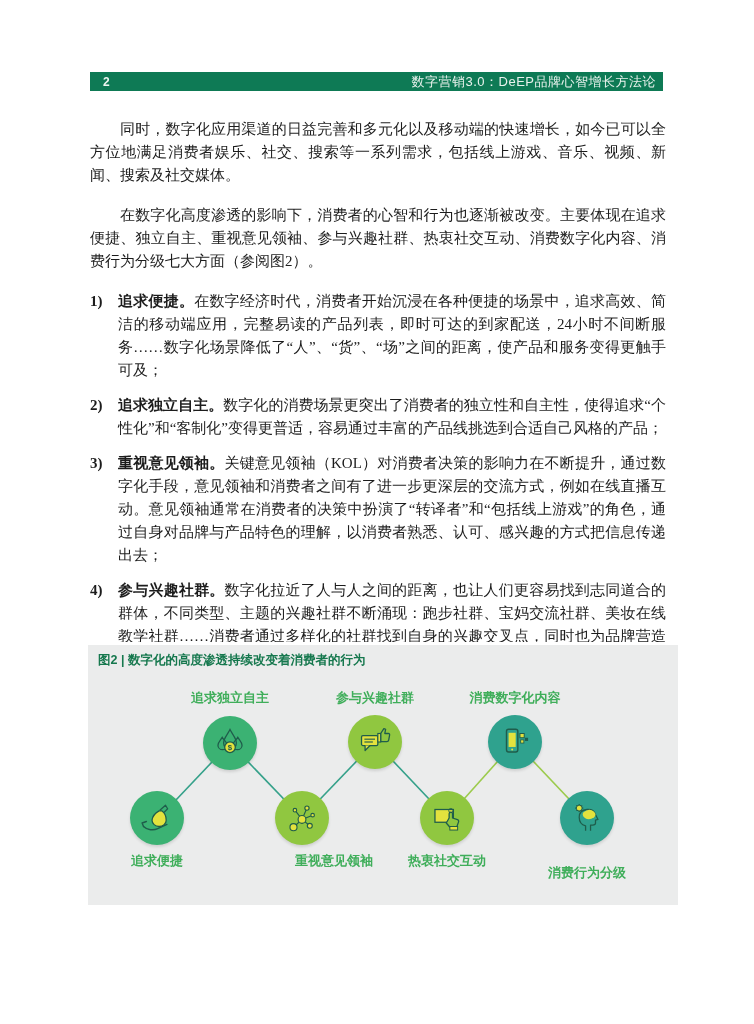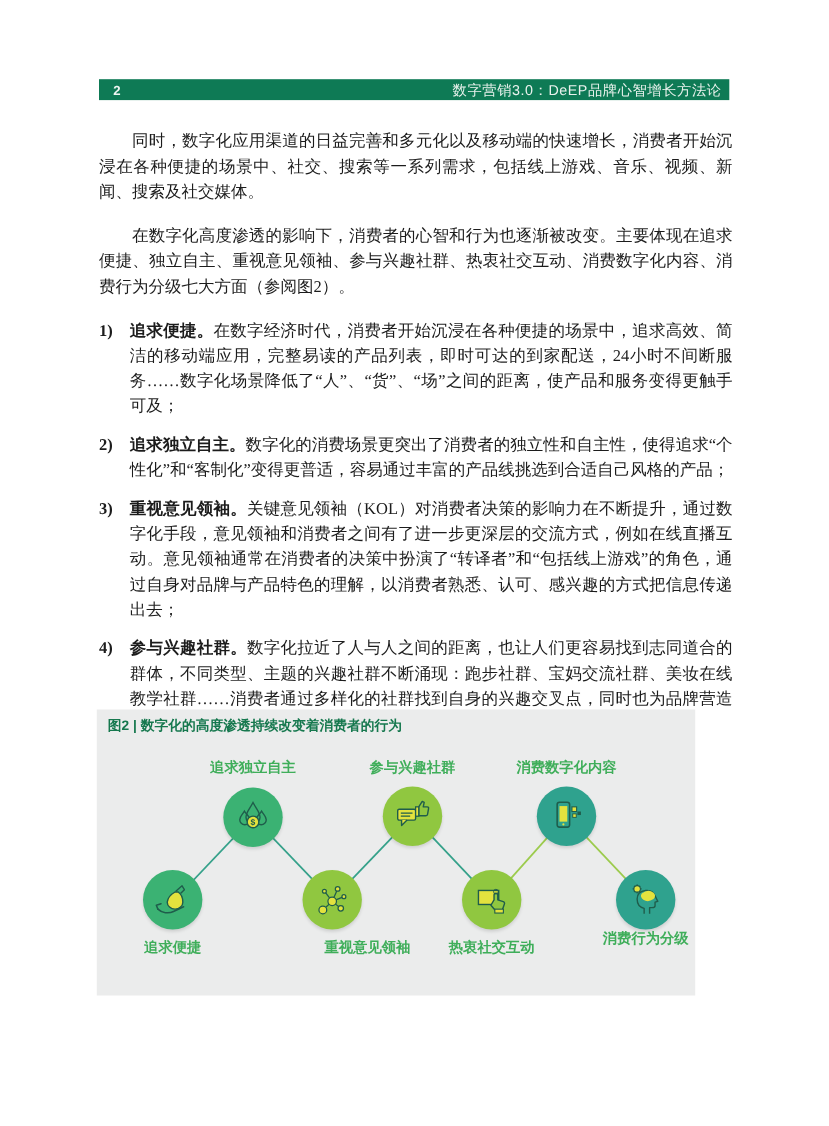--- a/index.html
+++ b/index.html
@@ -17,21 +17,21 @@
   .content{position:absolute;left:90px;top:118px;width:576px;height:524px;overflow:hidden;
       font-size:15px;line-height:23px;text-align:justify;}
   .content p{margin:0 0 17px 0;text-indent:2em;}
   .olist{margin:2px 0 0 0;}
   .olist .item{display:flex;margin:0 0 12px 0;}
   .olist .num{flex:0 0 28px;font-weight:bold;}
   .olist .itext{flex:1;}
   .lead{font-weight:bold;}
 
   
-  .figure{position:absolute;left:88px;top:645px;width:544px;height:260px;background:#ebecec;}
+  .figure{position:absolute;left:88px;top:645px;width:590px;height:260px;background:#ebecec;}
   .figure-title{position:absolute;left:10px;top:7px;
       font-family:"Liberation Sans","DejaVu Sans",sans-serif;
       font-size:12.5px;font-weight:bold;color:#16784e;}
   .figure svg.links{position:absolute;left:0;top:0;}
   .node{position:absolute;width:54px;height:54px;border-radius:50%;
       display:flex;align-items:center;justify-content:center;
       box-shadow:0 2px 3px rgba(0,0,0,.12);}
   .node.green{background:#3bb273;}
   .node.lime{background:#90c740;}
   .node.teal{background:#2fa28e;}
@@ -50,21 +50,21 @@
 <body>
 
 <div class="page">
 
   <div class="header-bar">
     <span class="pagenum">2</span>
     <span class="doctitle">数字营销3.0：DeEP品牌心智增长方法论</span>
   </div>
 
   <div class="content">
-    <p>同时，数字化应用渠道的日益完善和多元化以及移动端的快速增长，消费者开始沉浸在各种便捷的场景中、社交、搜索等一系列需求，包括线上游戏、音乐、视频、新闻、搜索及社交媒体。</p>
+    <p>同时，数字化应用渠道的日益完善和多元化以及移动端的快速增长，如今已可以全方位地满足消费者娱乐、社交、搜索等一系列需求，包括线上游戏、音乐、视频、新闻、搜索及社交媒体。</p>
     <p>在数字化高度渗透的影响下，消费者的心智和行为也逐渐被改变。主要体现在追求便捷、独立自主、重视意见领袖、参与兴趣社群、热衷社交互动、消费数字化内容、消费行为分级七大方面（参阅图2）。</p>
 
     <div class="olist">
       <div class="item">
         <span class="num">1)</span>
         <span class="itext"><span class="lead">追求便捷。</span><span>在数字经济时代，消费者开始沉浸在各种便捷的场景中，追求高效、简洁的移动端应用，完整易读的产品列表，即时可达的到家配送，24小时不间断服务……数字化场景降低了“人”、“货”、“场”之间的距离，使产品和服务变得更触手可及；</span></span>
       </div>
       <div class="item">
         <span class="num">2)</span>
         <span class="itext"><span class="lead">追求独立自主。</span><span>数字化的消费场景更突出了消费者的独立性和自主性，使得追求“个性化”和“客制化”变得更普适，容易通过丰富的产品线挑选到合适自己风格的产品；</span></span>
@@ -169,17 +169,17 @@
         <g stroke="#1f5d4b" stroke-width="1.4">
           <circle cx="13" cy="10" r="4.2" fill="#e3e23e"></circle>
           <path d="M13 4.2 v2 M13 13.8 v2 M7.2 10 h2 M16.8 10 h2 M9 6 l1.4 1.4 M15.6 12.6 l1.4 1.4 M17 6 l-1.4 1.4 M10.4 12.6 L9 14" fill="none"></path>
         </g>
       </svg>
     </div>
 
     <div class="nlabel" style="left:69px;top:207px;">追求便捷</div>
     <div class="nlabel" style="left:214px;top:207px;margin-left:32px;">重视意见领袖</div>
     <div class="nlabel" style="left:359px;top:207px;">热衷社交互动</div>
-    <div class="nlabel" style="left:499px;top:199px;">消费行为分级</div>
+    <div class="nlabel" style="left:499px;top:219px;">消费行为分级</div>
   </div>
 
 
 </div>
 
 </body></html>

